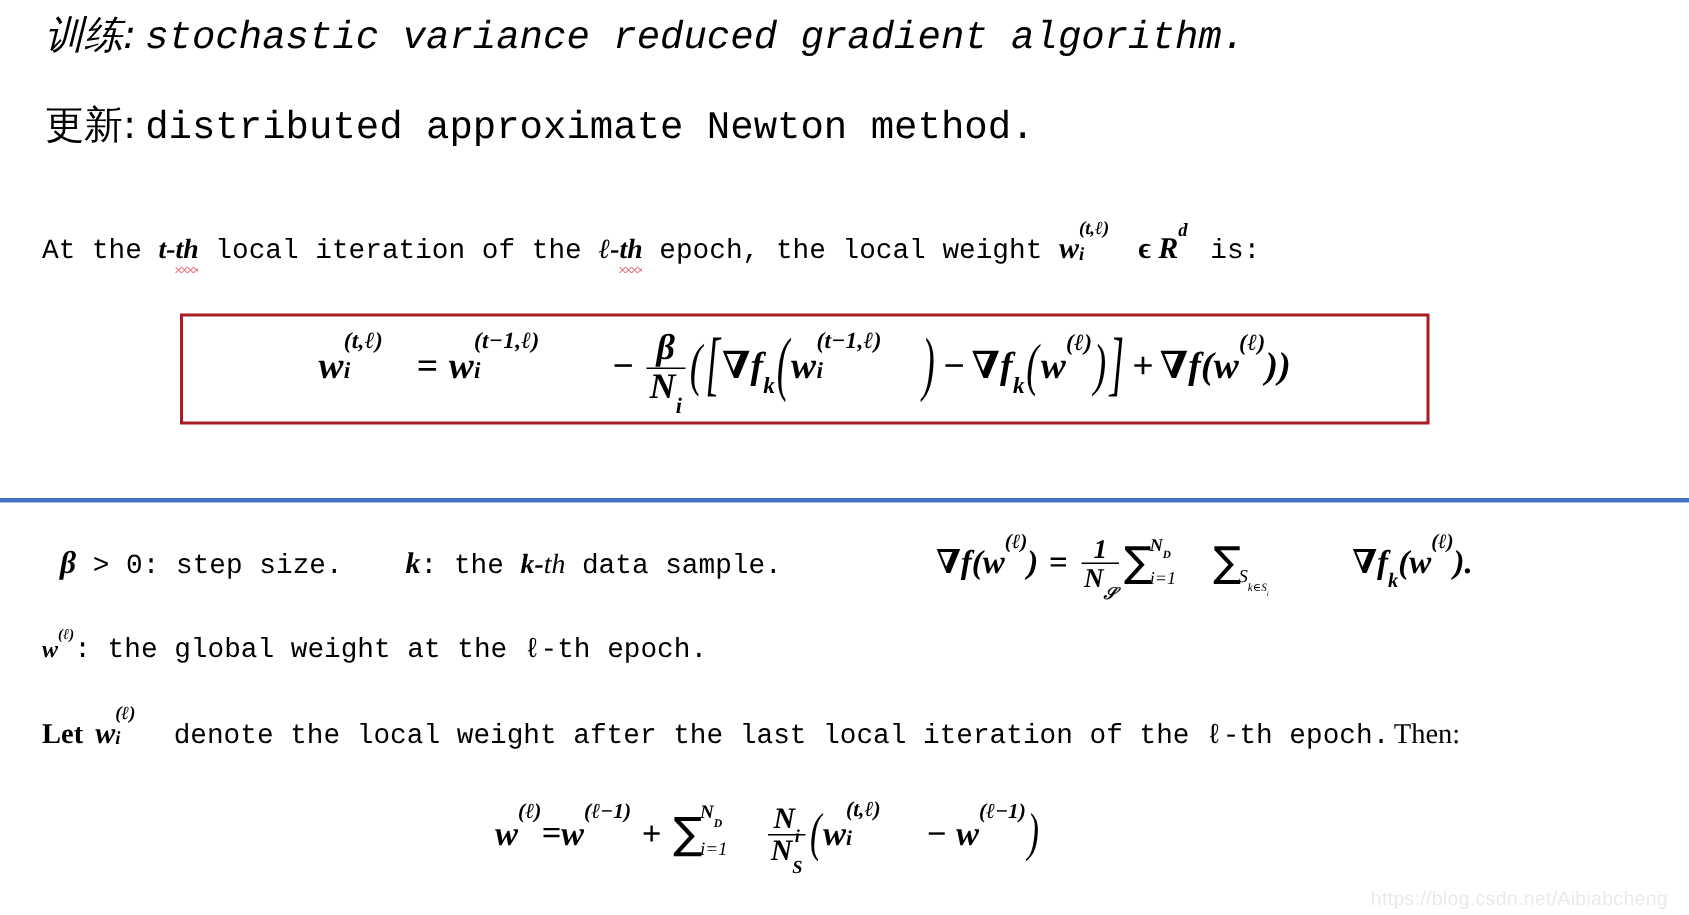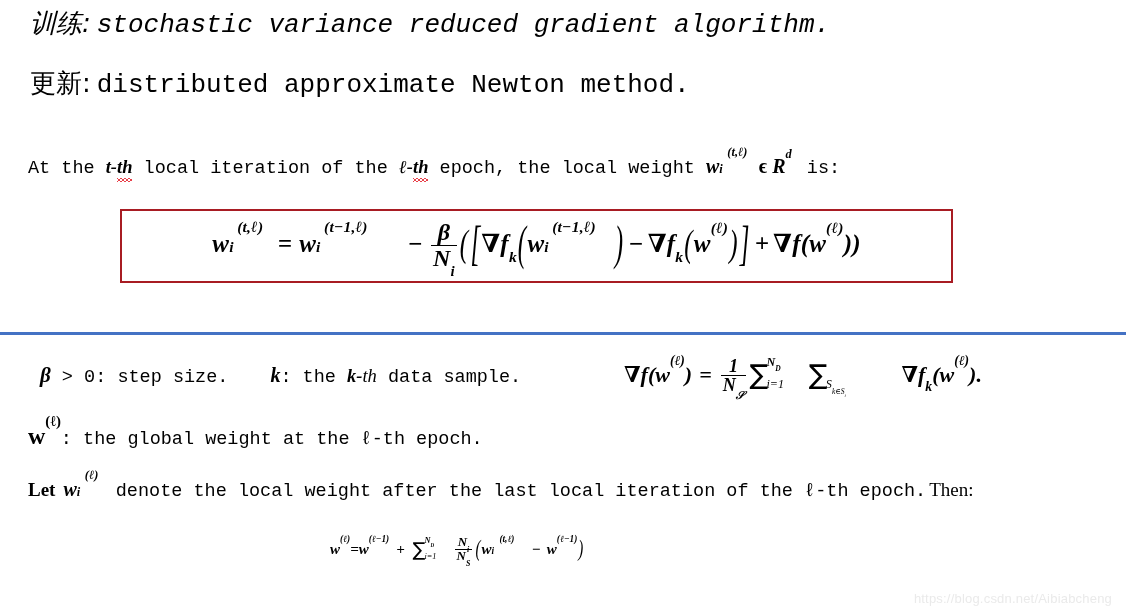--- a/index.html
+++ b/index.html
@@ -75,21 +75,21 @@
   sup.m { top: -0.62em; }
   sub.m { top:  0.30em; }
   .stack {
     display: inline-block;
     position: relative;
     vertical-align: baseline;
     text-align: left;
   }
   .stack > .sup {
     position: absolute;
-    left: 8px;
+    left: 0;
     top: -0.78em;
     font-size: 0.62em;
     white-space: nowrap;
   }
   .stack > .sub {
     position: absolute;
     left: 0;
     top: 0.55em;
     font-size: 0.62em;
     white-space: nowrap;
@@ -204,21 +204,21 @@
 
   
   #final-equation {
     position: absolute;
     left: 330px;
     top: 537px;
     white-space: nowrap;
     font-family: "Liberation Serif", "DejaVu Serif", serif;
     font-weight: bold;
     font-style: italic;
-    font-size: 15px;
+    font-size: 23px;
   }
 
   
   #watermark {
     position: absolute;
     right: 14px;
     bottom: 4px;
     font-family: "Liberation Sans", "DejaVu Sans", sans-serif;
     font-size: 13px;
     color: #eaeaea;
@@ -250,21 +250,21 @@
 
 <div class="defrow" id="def-beta">
   <span class="bser" style="font-style:italic;font-size:21px">β</span><span> &gt; 0: step size.</span><span style="display:inline-block;width:42px"></span><span class="bser" style="font-style:italic;font-size:20px">k</span><span>: the </span><span class="bi">k-</span><span class="iser">th</span><span> data sample.</span>
 </div>
 
 <div id="grad-formula">
   <span>∇f</span><span>(</span><span>w</span><sup class="m">(ℓ)</sup><span>)</span><span style="margin:0 7px">=</span><span class="frac" style="font-size:0.82em"><span class="num">1</span><span class="den"><span>N</span><sub class="m">𝒮</sub></span></span><span class="sumop wide"><span>∑</span><span class="lim-up"><span>N</span><sub class="m">D</sub></span><span class="lim-dn">i=1</span></span><span class="sumop wide2"><span>∑</span><span class="lim-dn" style="bottom:-0.22em"><span>S</span><sub class="m"><span>k∈S</span><sub class="m">i</sub></sub></span></span><span style="margin-left:4px"><span>∇f</span><sub class="m">k</sub></span><span>(</span><span>w</span><sup class="m">(ℓ)</sup><span>).</span>
 </div>
 
 <div class="defrow" id="def-global">
-  <span class="bser" style="font-size:24px"><span>w</span><sup class="m">(ℓ)</sup></span><span>: the global weight at the ℓ-th epoch.</span>
+  <span class="bser" style="font-style:italic;font-size:16px"><span>w</span><sup class="m">(ℓ)</sup></span><span>: the global weight at the ℓ-th epoch.</span>
 </div>
 
 <div class="defrow" id="def-let">
   <span class="bser" style="font-size:19px">Let</span><span style="display:inline-block;width:8px"></span><span class="bser" style="font-style:italic;font-size:20px"><span>w</span><span class="stack"><span class="base">(ℓ)</span><span class="sup">(ℓ)</span><span class="sub">i</span></span></span><span style="margin-left:6px"> denote the local weight after the last local iteration of the ℓ-th epoch.</span><span class="serif" style="font-size:19px;margin-left:3px">Then:</span>
 </div>
 
 <div id="final-equation">
   <span><span>w</span><sup class="m">(ℓ)</sup></span><span>=</span><span><span>w</span><sup class="m">(ℓ−1)</sup></span><span style="margin:0 7px">+</span><span class="sumop wide"><span>∑</span><span class="lim-up"><span>N</span><sub class="m">D</sub></span><span class="lim-dn">i=1</span></span><span class="frac" style="font-size:0.86em"><span class="num"><span>N</span><sub class="m">i</sub></span><span class="den"><span>N</span><sub class="m">S</sub></span></span><span class="big-p">(</span><span><span>w</span><span class="stack"><span class="base">(t,ℓ)</span><span class="sup">(t,ℓ)</span><span class="sub">i</span></span></span><span style="margin:0 6px 0 16px">−</span><span><span>w</span><sup class="m">(ℓ−1)</sup></span><span class="big-p">)</span>
 </div>
 

